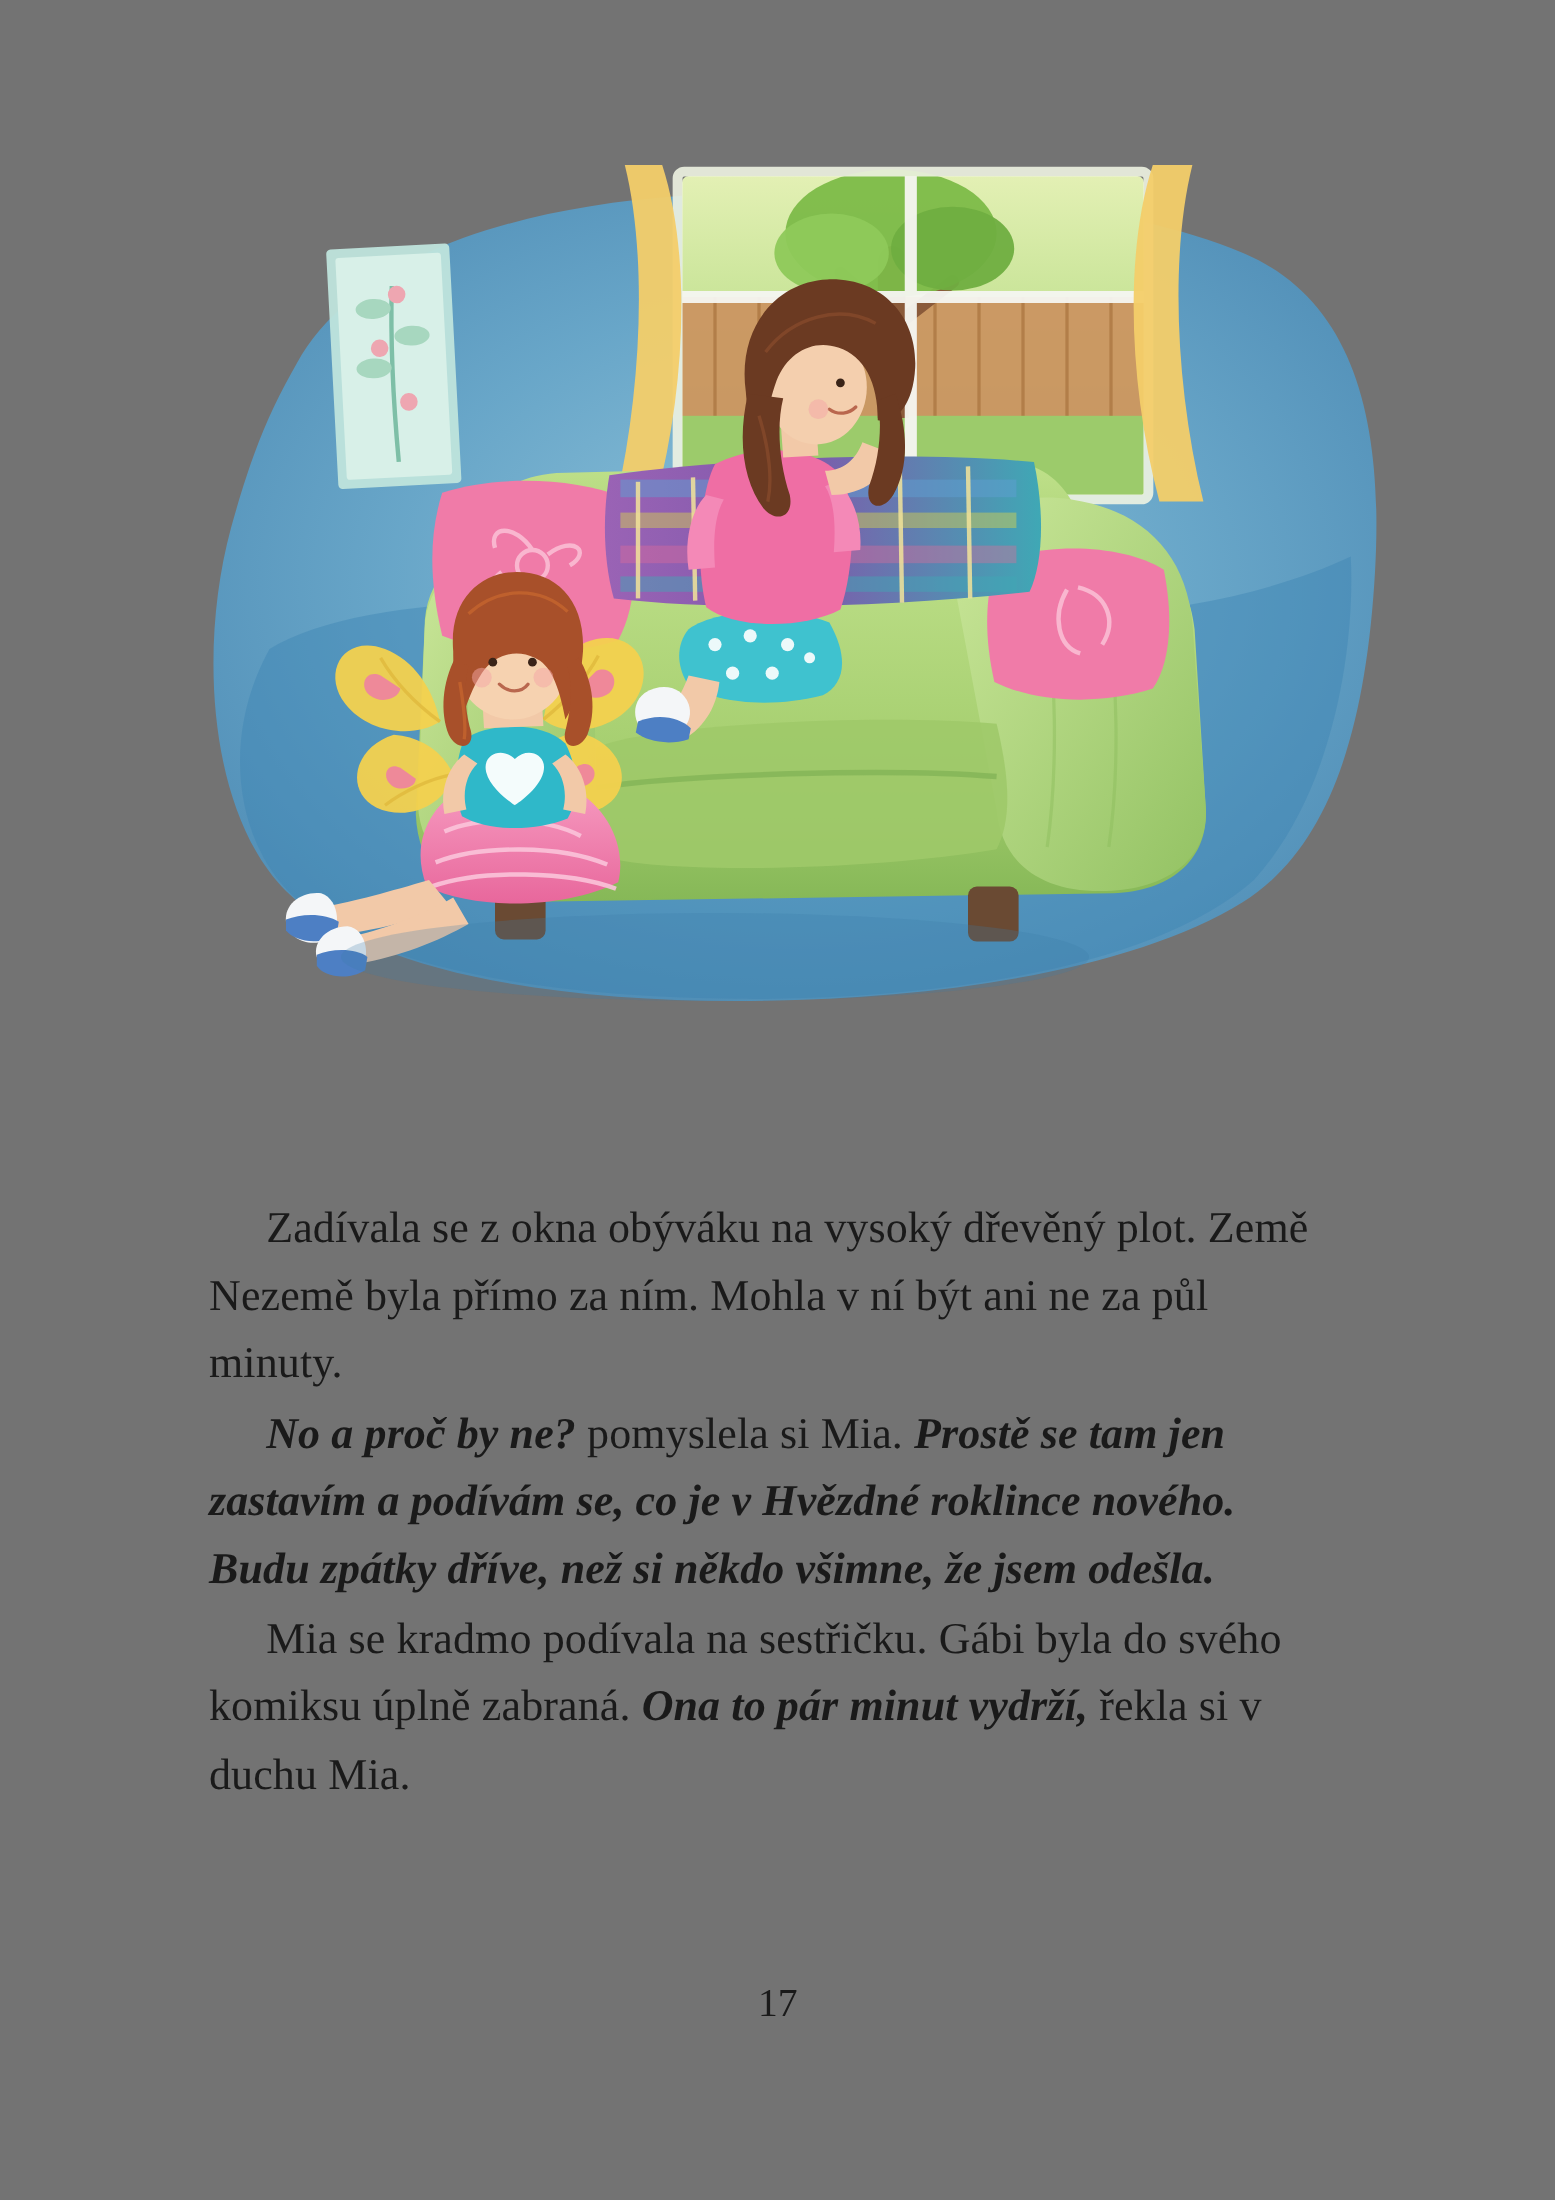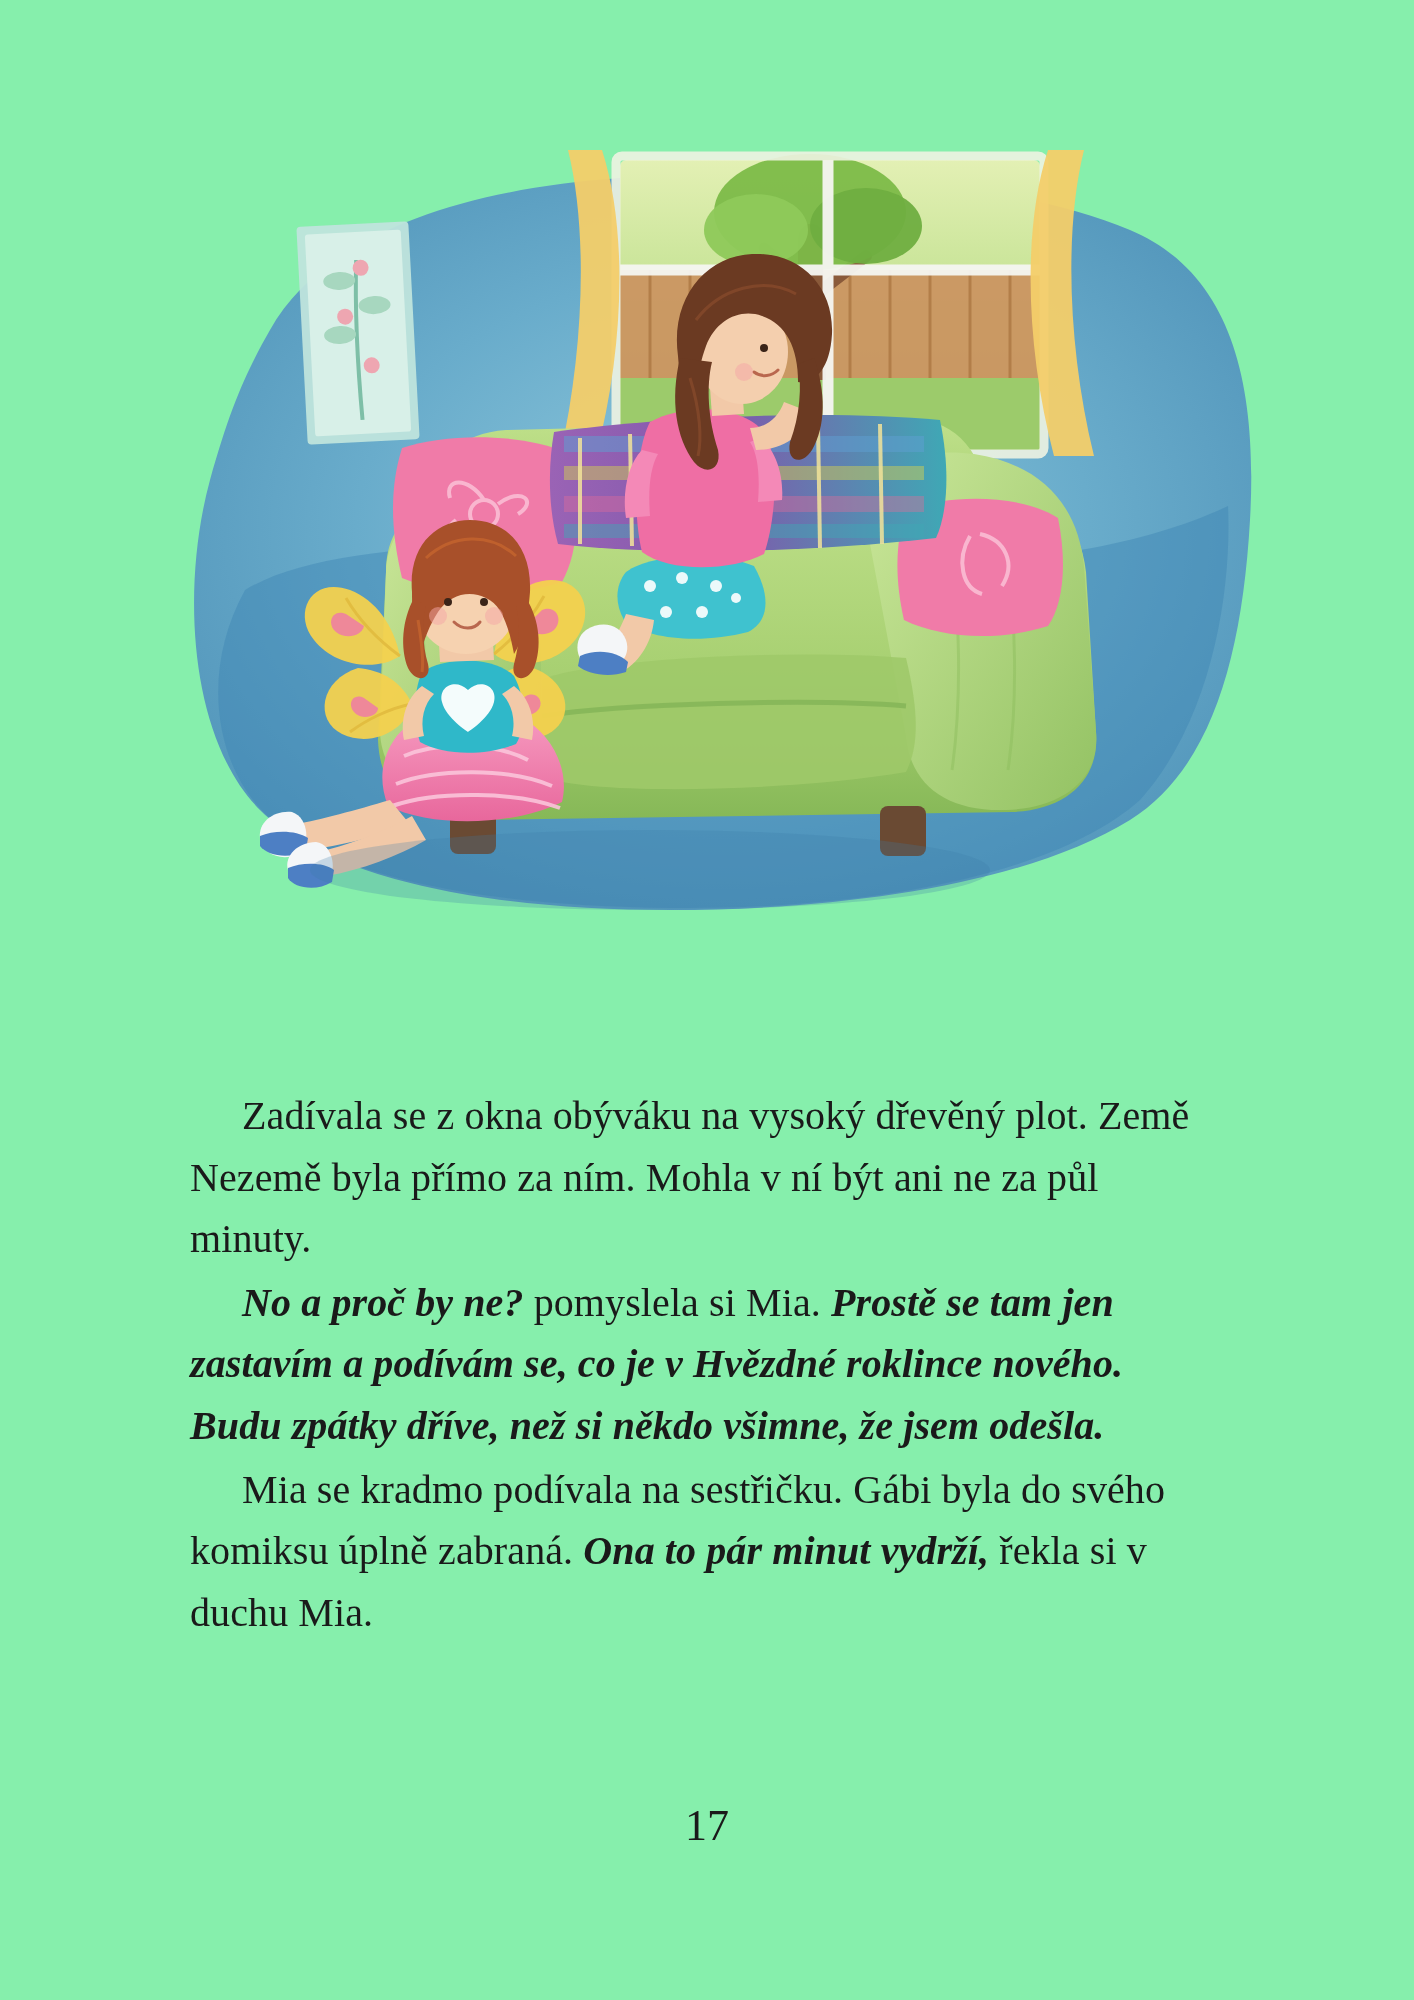--- a/index.html
+++ b/index.html
@@ -12,21 +12,21 @@
     height: 2000px;
     position: relative;
     font-family: "Liberation Serif", serif;
     color: #1a1a1a;
     overflow: hidden;
   }
 
   .page {
     position: absolute;
     inset: 0;
-    background: #86efac;
+    background: #737373;
   }
 
   
   .illustration {
     position: absolute;
     left: 150px;
     top: 120px;
     width: 1110px;
     height: 870px;
   }
@@ -61,21 +61,21 @@
     font-weight: bold;
   }
 
   
   .folio {
     position: absolute;
     left: 0;
     right: 0;
     top: 1800px;
     text-align: center;
-    font-size: 44px;
+    font-size: 36px;
     font-family: "Liberation Serif", serif;
     color: #1a1a1a;
   }
 </style>
 </head>
 <body>
 
 <div class="page">
 
   <div class="illustration">

